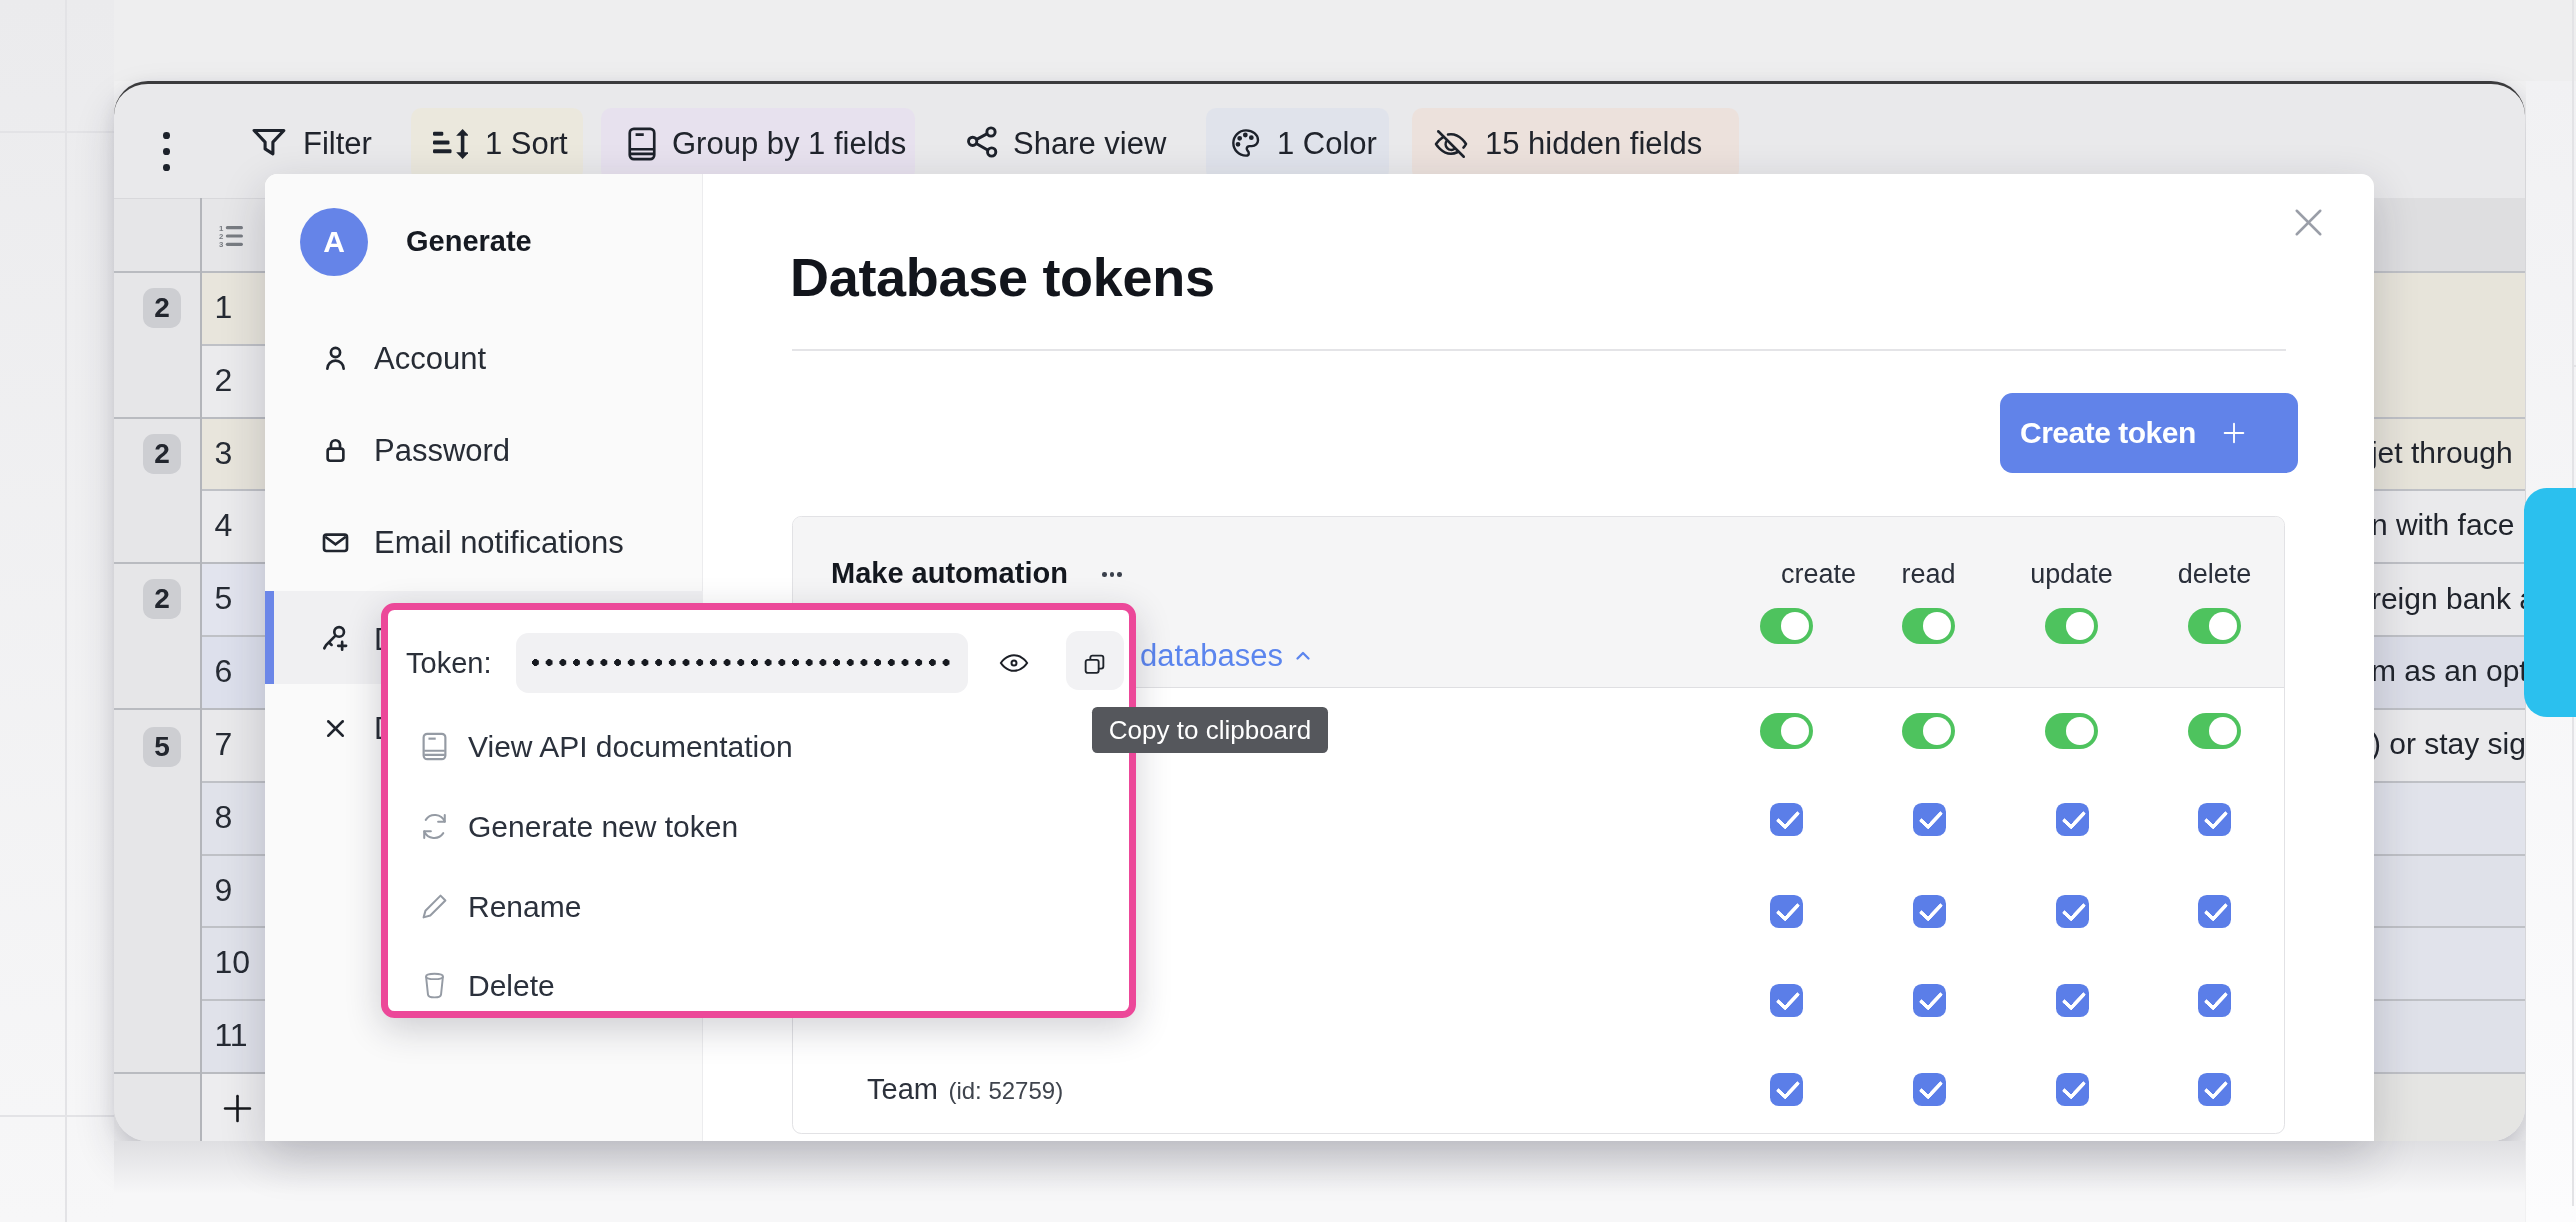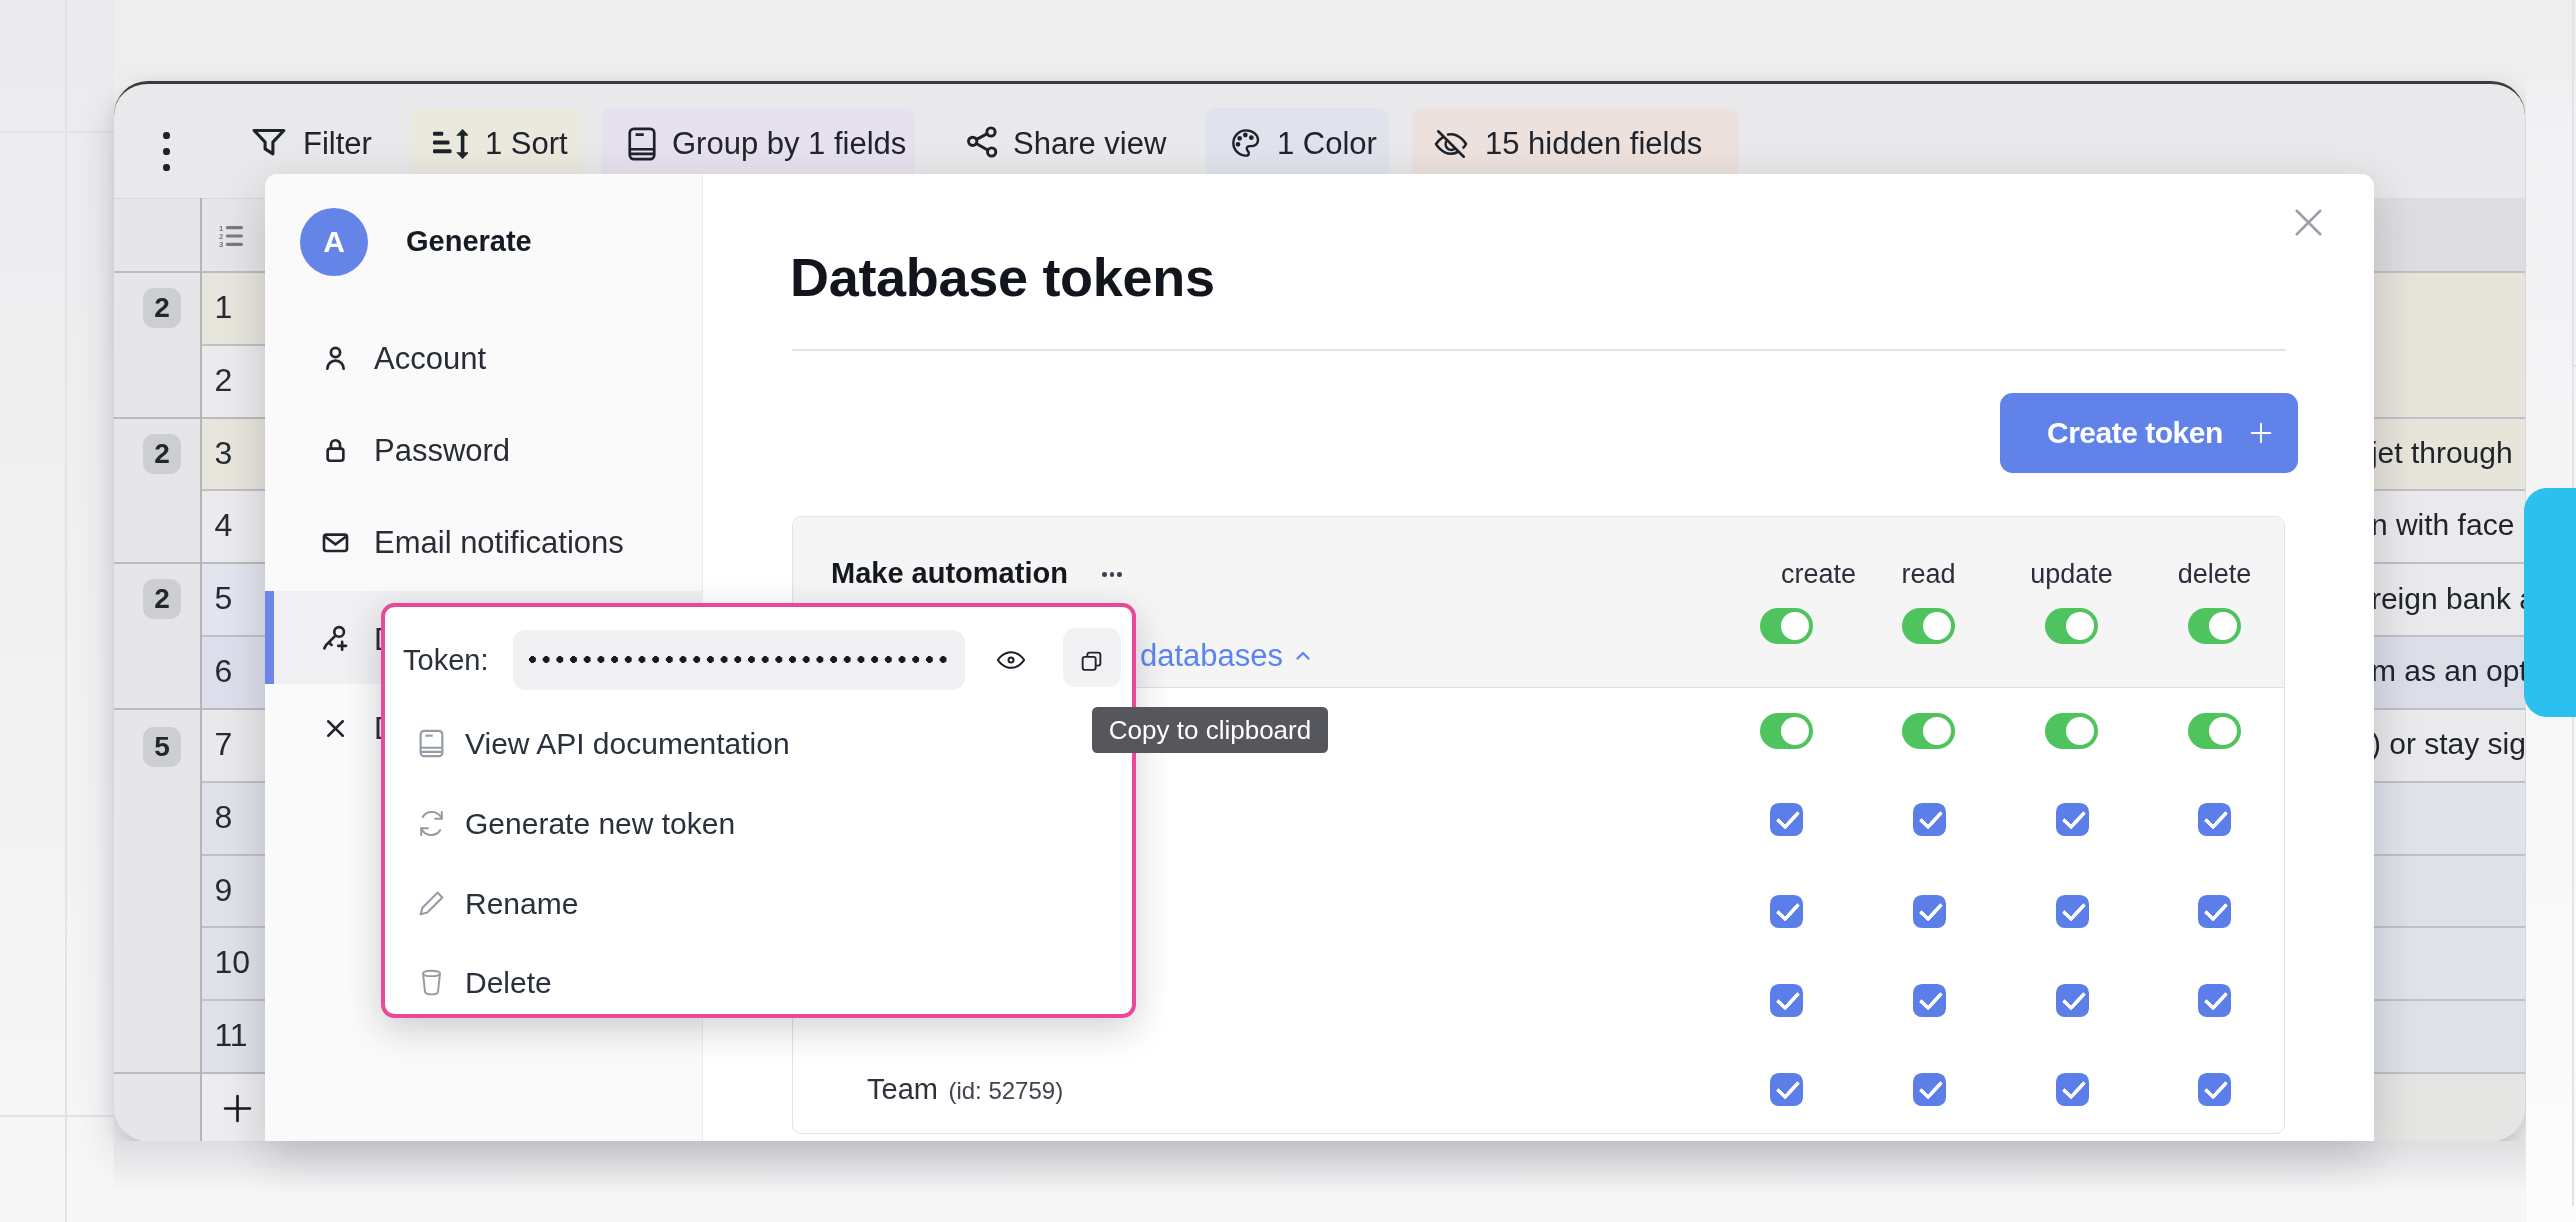--- a/index.html
+++ b/index.html
@@ -31,21 +31,21 @@
   .sitem { position:absolute; left:109px; font-size:31px; color:#272c35; line-height:31px; white-space:nowrap; }
   .sicon { position:absolute; left:56px; }
   #card { left:527px; top:342px; width:1493px; height:618px; border:1px solid #e2e2e5; border-radius:9.3px; background:#fff; }
   #cardhead { left:0; top:0; width:100%; height:171px; background:#f5f5f6; border-radius:8.2px 8.2px 0 0; border-bottom:1.5px solid #dfdfe2; }
   .tg { position:absolute; width:53px; height:36px; border-radius:18px; background:#4ec35e; }
   .tg::after { content:""; position:absolute; right:4.1px; top:4.1px; width:28px; height:28px; border-radius:50%; background:#fff; }
   .cb { position:absolute; width:33px; height:33px; border-radius:8.8px; background:#5b7ee8; }
   .cb::after { content:""; position:absolute; left:6.7px; top:7.7px; width:17.5px; height:8.8px;
                border-left:4.1px solid #fff; border-bottom:4.1px solid #fff; border-radius:1.5px; transform:rotate(-47deg); }
   .colhead { position:absolute; font-size:27px; color:#2a2f3a; text-align:center; width:155px; line-height:27px; }
-  #popup { left:381px; top:603px; width:755px; height:415px; background:#fff; border:4px solid #ec4899; border-radius:13.4px;
+  #popup { left:381px; top:603px; width:755px; height:415px; background:#fff; border:7px solid #ec4899; border-radius:13.4px;
            box-shadow:0 10.3px 36px rgba(30,30,50,.20); }
   .mitem { position:absolute; left:80px; font-size:30px; color:#2b313c; line-height:30px; white-space:nowrap; }
   .micon { position:absolute; left:32px; }
   #tooltip { left:1092px; top:707px; width:236px; height:46px; background:#55575c; border-radius:5.2px;
              color:#fff; font-size:26px; display:flex; align-items:center; justify-content:center; }
   #cyan { left:2524px; top:488px; width:100px; height:229px; background:#2bc0ee; border-radius:23px; }
 </style>
 </head>
 <body>
 <div id="bg-left" class="abs"></div>
@@ -248,21 +248,21 @@
 <div class="sitem" style="top:539px">Delete account</div>
 </div>
 <svg class="abs" style="left:2020px;top:25px" width="47" height="47" viewBox="0 0 48 48">
       <g stroke="#9a9ea8" stroke-width="2.6" stroke-linecap="round">
         <line x1="12" y1="12" x2="36" y2="36"></line>
         <line x1="36" y1="12" x2="12" y2="36"></line>
       </g>
     </svg>
 <div class="abs" style="left:525px;top:79px;font-size:54px;font-weight:bold;color:#12151c;line-height:49px;letter-spacing:-0.3px">Database tokens</div>
 <div class="abs" style="left:527px;top:175px;width:1494px;height:1.5px;background:#e4e4e7"></div>
-<div class="abs" style="left:1735px;top:219px;width:298px;height:80px;border-radius:12.4px;background:#6183e9;display:flex;align-items:center;padding-left:47px">
+<div class="abs" style="left:1735px;top:219px;width:298px;height:80px;border-radius:12.4px;background:#6183e9;display:flex;align-items:center;padding-left:20px">
       <span style="font-size:30px;font-weight:bold;color:#fff;letter-spacing:-0.5px">Create token</span>
       <svg style="margin-left:24px" width="28" height="28" viewBox="0 0 48 48">
         <g stroke="#fff" stroke-width="3.2" stroke-linecap="round">
           <line x1="24" y1="8" x2="24" y2="40"></line>
           <line x1="8" y1="24" x2="40" y2="24"></line>
         </g>
       </svg>
     </div>
 <div id="card" class="abs">
 <div id="cardhead" class="abs"></div>

